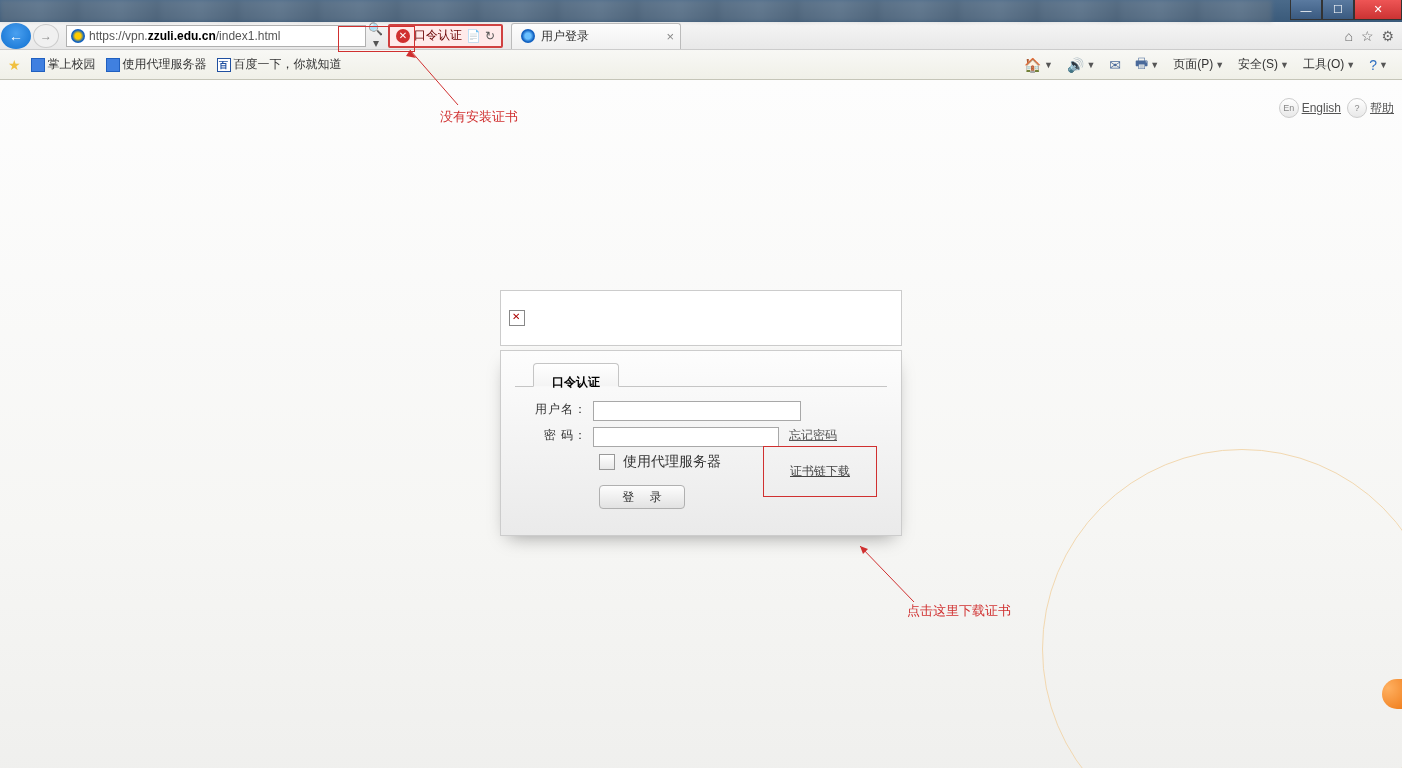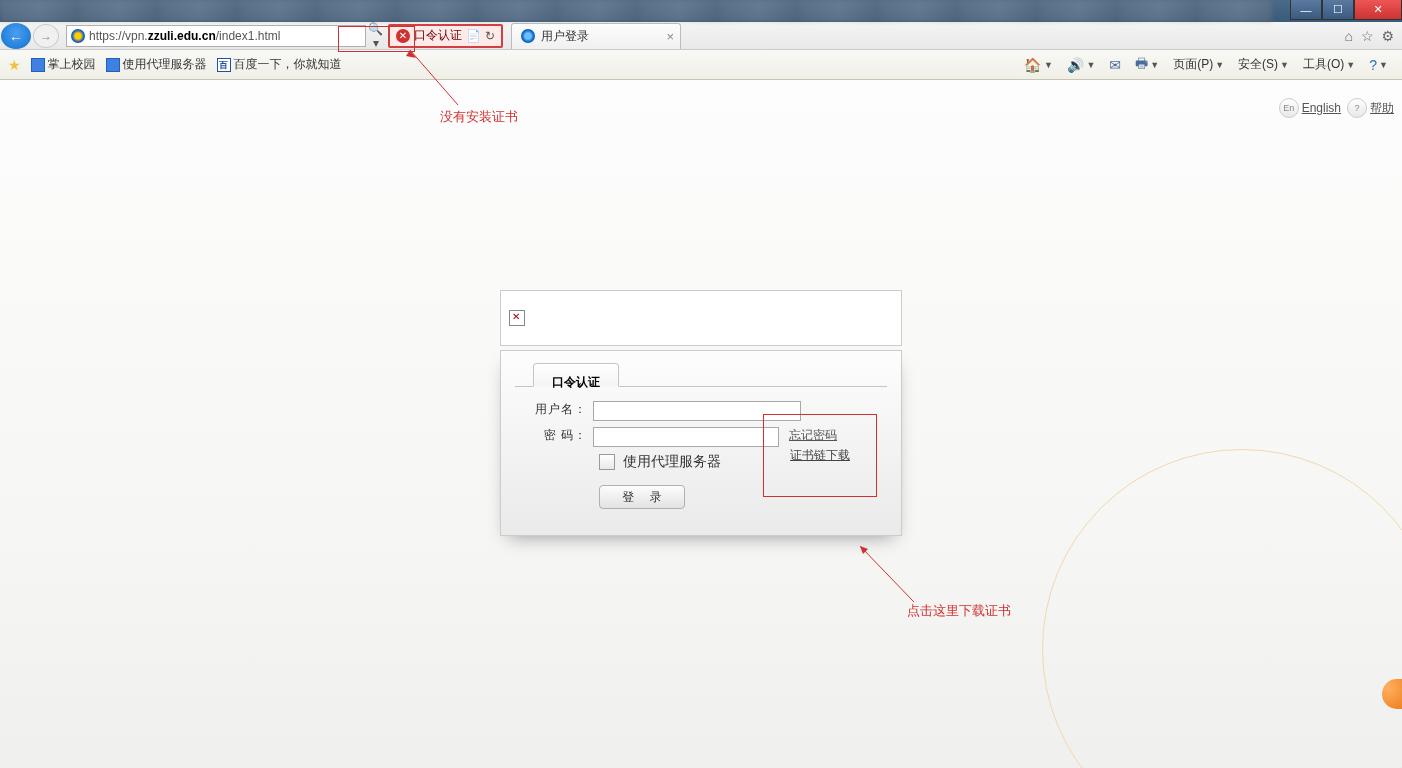--- a/index.html
+++ b/index.html
@@ -72,21 +72,21 @@
 .login-panel { margin-top: 4px; border: 1px solid #ccc; background: linear-gradient(#fdfdfd, #eaeaea); box-shadow: 0 8px 18px -8px rgba(0,0,0,0.4); padding: 12px 14px 26px; position: relative; }
 .login-tabs { border-bottom: 1px solid #c5c5c5; height: 24px; position: relative; margin-bottom: 14px; }
 .login-tab { position: absolute; left: 18px; top: 0; height: 24px; border: 1px solid #c5c5c5; border-bottom: 1px solid #f8f8f8; background: linear-gradient(#fff, #f4f4f4); padding: 10px 18px; font-size: 12px; font-weight: bold; border-top-left-radius: 4px; border-top-right-radius: 4px; cursor: pointer; }
 .form-row { display: flex; align-items: flex-start; margin: 6px 0 6px 20px; font-size: 12px; color: #333; }
 .form-label { width: 58px; text-align: right; padding-right: 6px; letter-spacing: 1px; }
 .form-input { width: 208px; height: 20px; border: 1px solid #a8a8a8; background: #fff; padding: 0 3px; font-size: 12px; }
 .forgot { margin-left: 10px; color: #555; text-decoration: underline; cursor: pointer; }
 .proxy-row { margin-left: 84px; display: flex; align-items: center; gap: 8px; font-size: 14px; color: #333; }
 .chk { width: 16px; height: 16px; border: 1px solid #999; background: linear-gradient(#fff, #e8e8e8); cursor: pointer; }
 .login-btn { display: block; margin: 14px 0 0 84px; width: 86px; height: 24px; border: 1px solid #b0b0b0; border-radius: 4px; background: linear-gradient(#fdfdfd, #e2e2e2); font-size: 12px; letter-spacing: 6px; text-indent: 6px; cursor: pointer; color: #333; }
-.cert-link-wrap { border: 1px solid #d03030; position: absolute; right: 24px; bottom: 38px; padding: 32px 26px; }
+.cert-link-wrap { border: 1px solid #d03030; position: absolute; right: 24px; bottom: 38px; padding: 16px 26px; }
 .cert-link { font-size: 12px; color: #444; text-decoration: underline; cursor: pointer; }
 
 .curve { position: absolute; right: -40px; bottom: -20px; width: 400px; height: 400px; border: 1px solid #f2d8b0; border-radius: 50%; background: transparent; }
 .orange-dot { position: absolute; right: 0; bottom: 120px; width: 20px; height: 30px; background: radial-gradient(circle at 30% 30%, #ffb060, #f08020); border-top-left-radius: 20px; border-bottom-left-radius: 20px; }
 </style>
 </head>
 <body>
 
 <div class="titlebar">
   <div class="titlebar-blur"></div>

